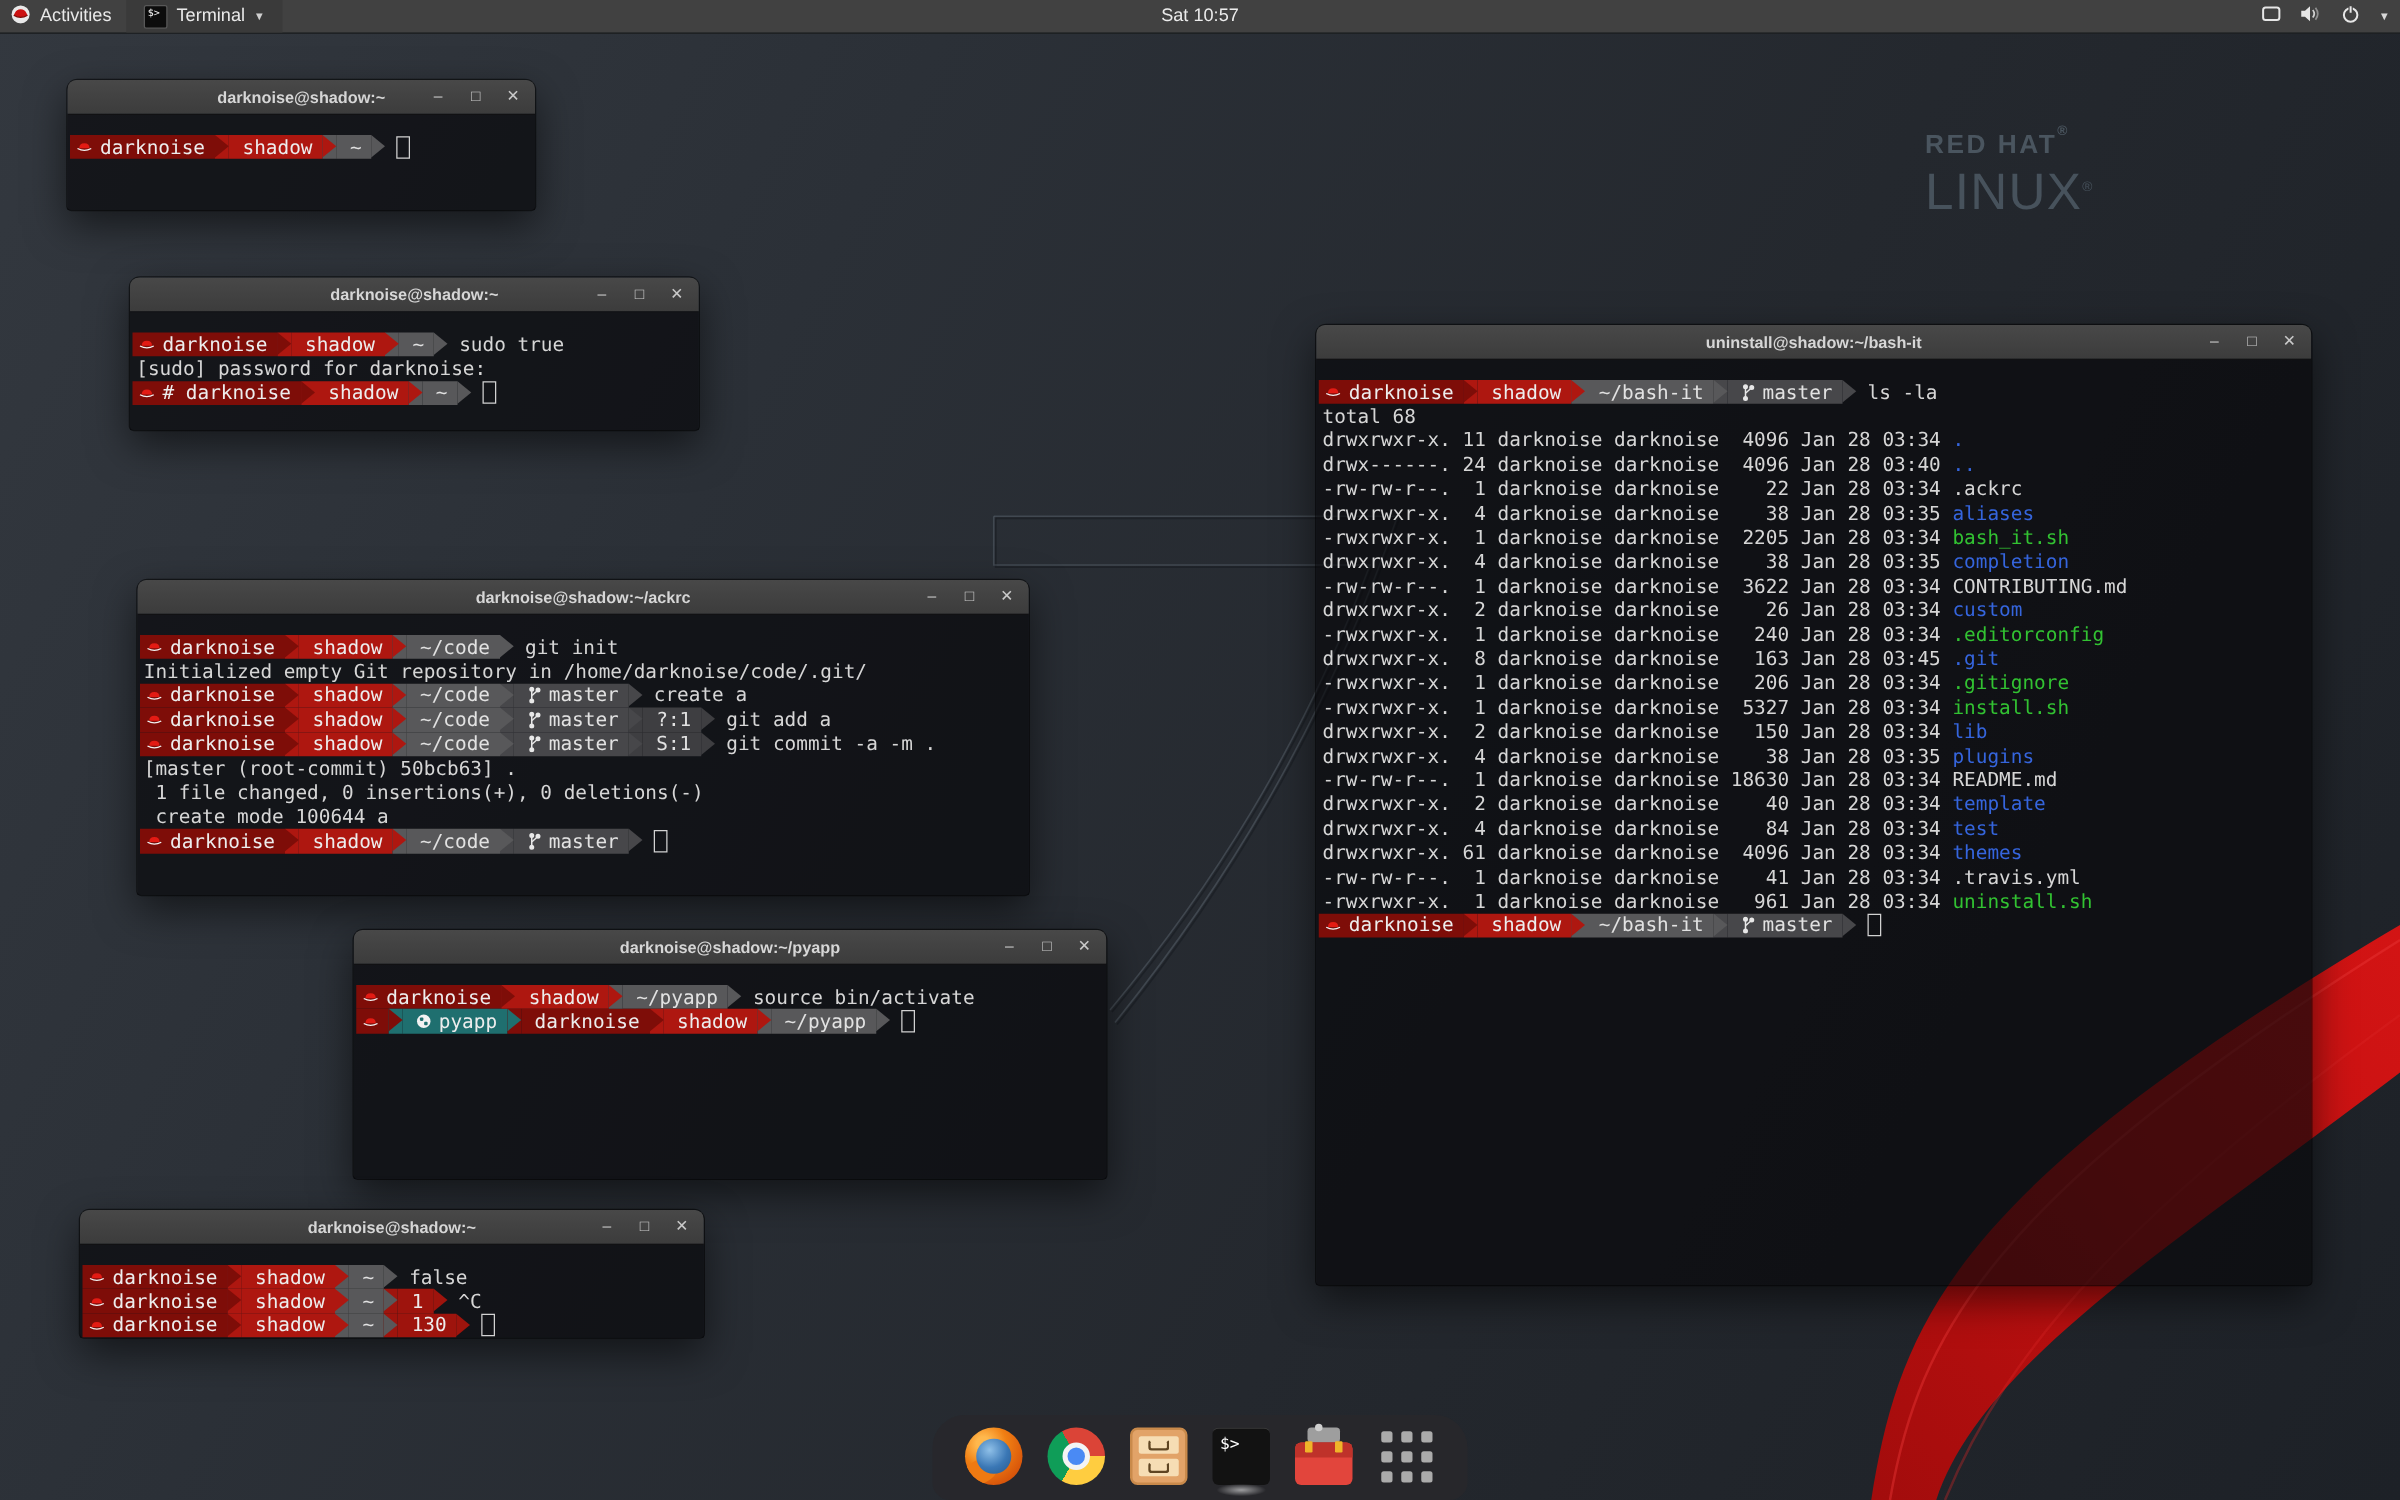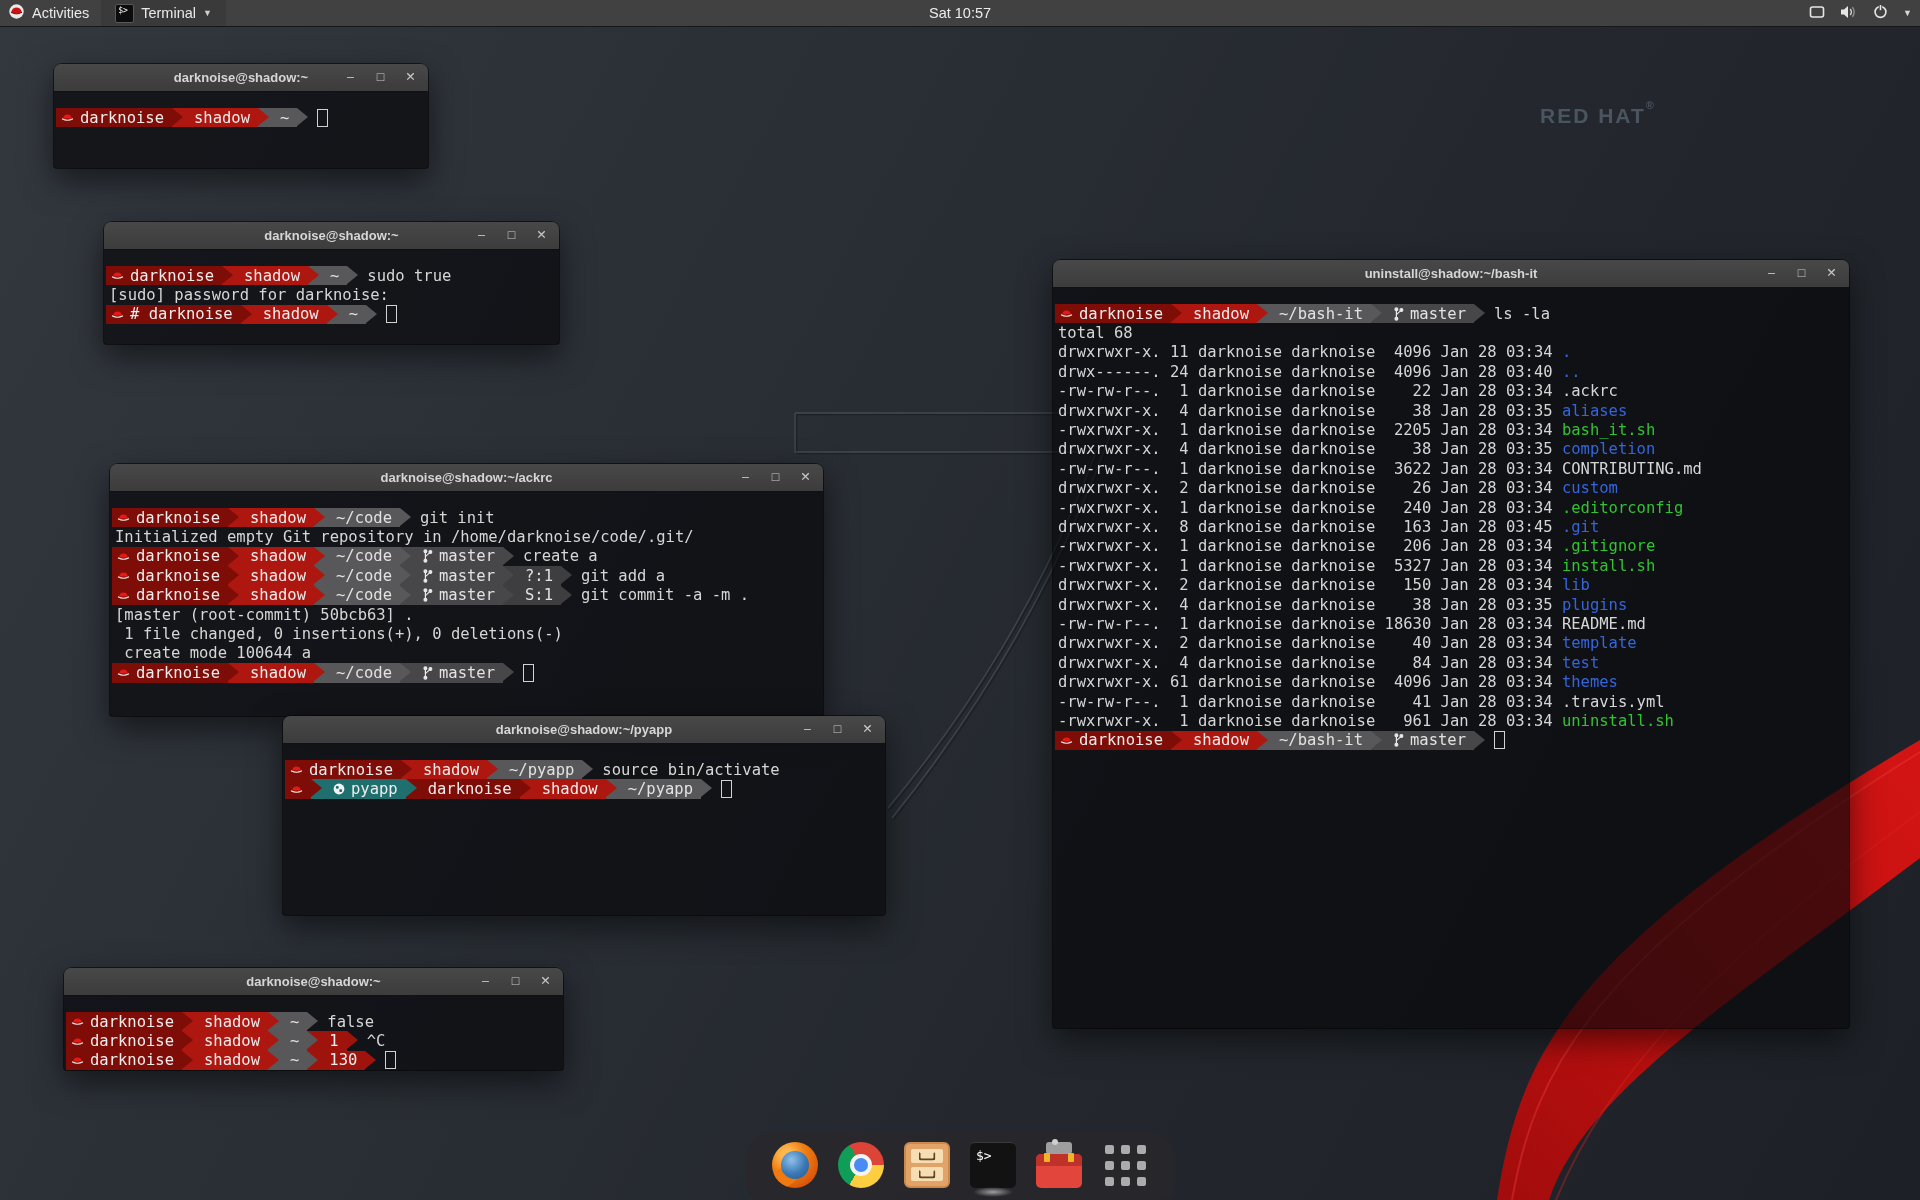--- a/index.html
+++ b/index.html
@@ -97,20 +97,21 @@
     <path d="M795 413 H1118 C1058 585 975 715 892 818"></path>
     <path d="M795 413 V452 H1096 C1040 600 968 712 888 808"></path>
   </g>
   <path d="M1497 1200 C1520 1055 1565 950 1920 740 L1920 858 C1730 1002 1585 1092 1549 1200 Z" fill="url(#redg)"></path>
   <path d="M1512 1200 C1535 1068 1592 958 1920 752" fill="none" stroke="#e93535" stroke-opacity="0.45" stroke-width="2"></path>
   <path d="M1556 1200 C1606 1078 1706 968 1920 812" fill="none" stroke="#da2424" stroke-opacity="0.35" stroke-width="2"></path>
 </svg>
 
 <div class="rhel-logo">
   <div class="l1"><span>RED HAT</span><sup>®</sup></div>
+  <div class="l3"><span>LINUX</span><sup>®</sup></div>
 </div>
 
 <div class="topbar">
   <div class="tb-left">
     <div class="activities">
       <span>
         <svg width="17" height="15" viewBox="0 0 17 15">
             <circle cx="8.5" cy="7.5" r="7.2" fill="#e9e9e9"></circle>
             <path d="M3 8.2 Q8.5 11.4 14 8.2 L13 6.2 Q11.8 3.4 8.5 3.4 Q5.2 3.4 4 6.2 Z" fill="#cc1111"></path>
             <path d="M3 8.2 Q8.5 11.6 14 8.2" fill="none" stroke="#7d0d08" stroke-width="1"></path>
@@ -232,21 +233,21 @@
               </svg></span><span>darknoise</span></span><span class="arrowwrap" style="background: rgb(174, 23, 16);"><span class="tri" style="border-left-color: rgb(126, 13, 8);"></span></span><span class="seg" style="background: rgb(174, 23, 16);"><span>shadow</span></span><span class="arrowwrap" style="background: rgb(88, 88, 90);"><span class="tri" style="border-left-color: rgb(174, 23, 16);"></span></span><span class="seg" style="background: rgb(88, 88, 90); color: rgb(226, 226, 226);"><span>~/code</span></span><span class="arrowwrap" style="background: rgb(71, 71, 74);"><span class="tri" style="border-left-color: rgb(88, 88, 90);"></span></span><span class="seg" style="background: rgb(71, 71, 74); color: rgb(226, 226, 226);"><span style="display: inline-flex;"><svg width="11" height="14" viewBox="0 0 11 14">
                 <g stroke="#e8e8e8" stroke-width="1.2" fill="#e8e8e8">
                   <line x1="3.4" y1="3" x2="3.4" y2="11"></line>
                   <line x1="3.6" y1="7.4" x2="7.8" y2="3.6"></line>
                   <circle cx="3.4" cy="2.3" r="1.4"></circle>
                   <circle cx="3.4" cy="11.7" r="1.4"></circle>
                   <circle cx="8.4" cy="3" r="1.4"></circle>
                 </g>
               </svg></span><span>master</span></span><span class="arrowwrap" style="background: transparent;"><span class="tri" style="border-left-color: rgb(71, 71, 74);"></span></span><span class="cursor"></span></div></div>
     </div>
-    <div class="window" style="left: 283px; top: 716px; width: 602px; height: 199px;">
+    <div class="window" style="left: 283px; top: 744px; width: 602px; height: 199px;">
       <div class="titlebar">
         <span class="title">darknoise@shadow:~/pyapp</span>
         <span class="controls">
           <span class="ctrl">–</span>
           <span class="ctrl">□</span>
           <span class="ctrl">✕</span>
         </span>
       </div>
       <div class="term"><div class="row"><span class="seg first" style="background: rgb(126, 13, 8);"><span style="display: inline-flex;"><svg width="13" height="11" viewBox="0 0 13 11">
                 <path d="M2.4 6.6 Q2.4 2.6 6.5 2.6 Q10.6 2.6 10.6 6.6 Z" fill="#e31b14"></path>

